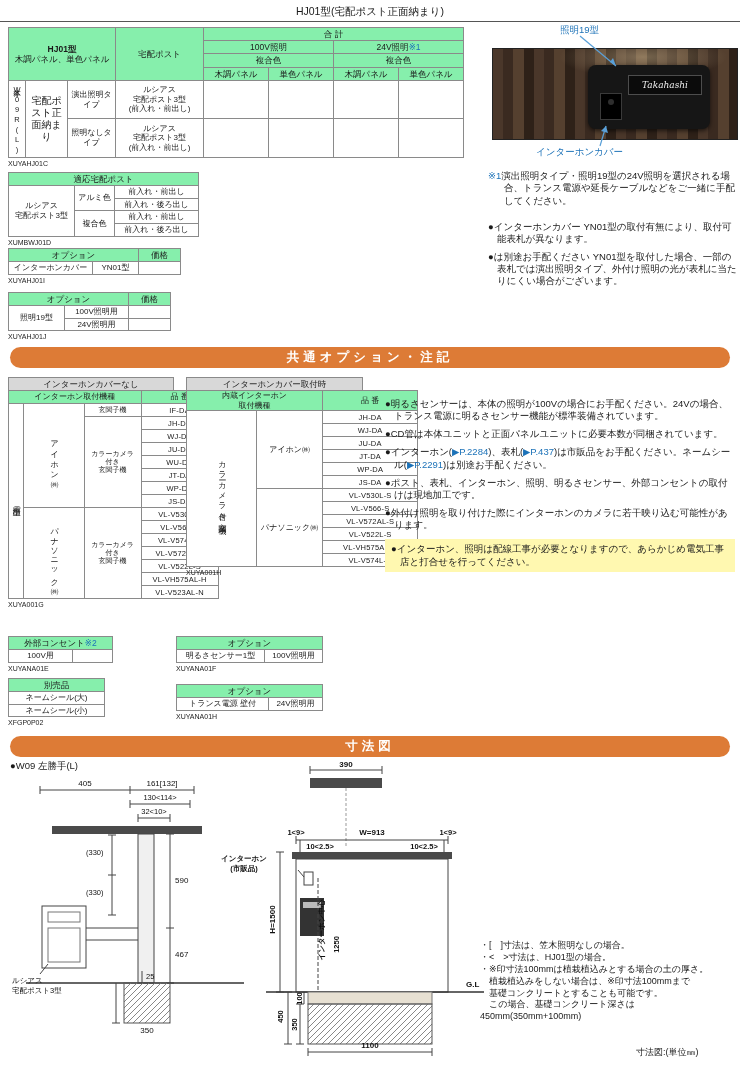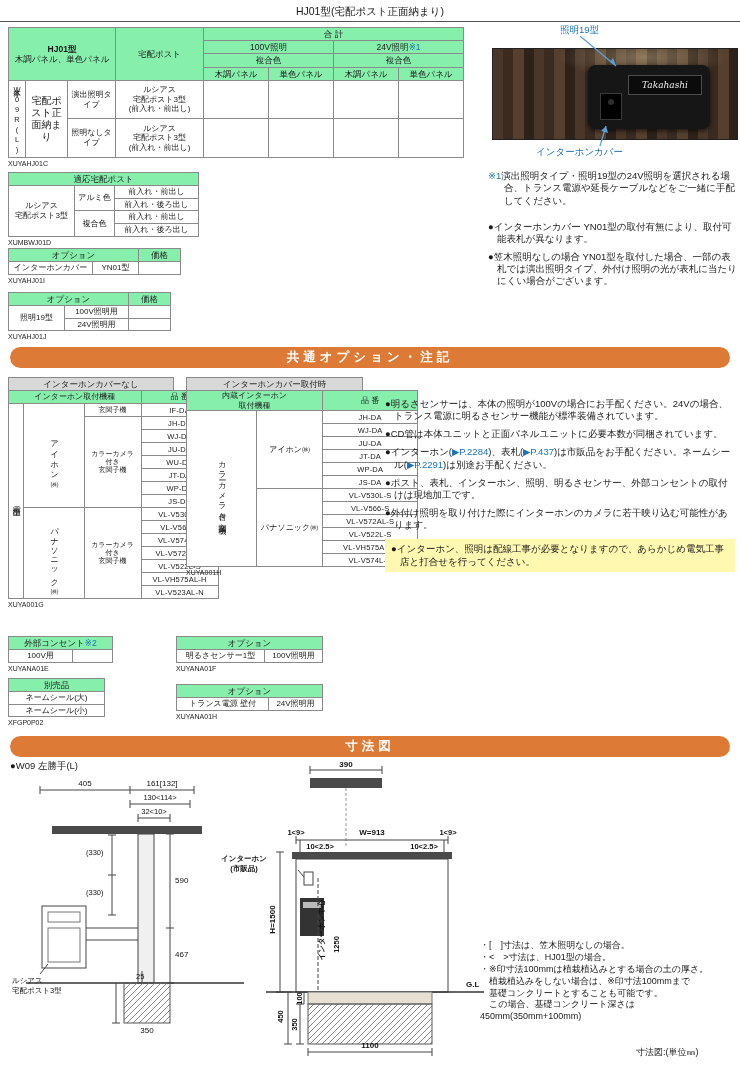--- a/index.html
+++ b/index.html
@@ -224,21 +224,21 @@
       </tbody>
     </table>
     <div class="code">XUYAHJ01J</div>
   </div>
 
   <div class="abs" style="left:488px;top:170px;width:250px;">
     <div class="note-t hang">
       <span class="blue">※1</span><span>演出照明タイプ・照明19型の24V照明を選択される場合、トランス電源や延長ケーブルなどをご一緒に手配してください。</span>
     </div>
     <div class="note-t hang9" style="margin-top:14px;">●インターホンカバー YN01型の取付有無により、取付可能表札が異なります。</div>
-    <div class="note-t hang9" style="margin-top:5px;">●笠木照明なしの場合 YN01型を取付した場合、一部の表札では演出照明タイプ、外付け照明の光が表札に当たりにくい場合がございます。</div>
+    <div class="note-t hang9" style="margin-top:5px;">●は別途お手配ください YN01型を取付した場合、一部の表札では演出照明タイプ、外付け照明の光が表札に当たりにくい場合がございます。</div>
   </div>
 
   <div class="banner" style="top:347px;">共通オプション・注記</div>
 
   <div class="abs" style="left:8px;top:377px;">
     <div class="tbl-title" style="width:166px;">インターホンカバーなし</div>
     <table class="models" style="margin-top:-1px;">
       <colgroup>
           <col style="width:15px">
           <col style="width:17px">
@@ -501,21 +501,21 @@
       <line x1="28" y1="196" x2="36" y2="186" stroke="#444"></line>
     </svg>
     <span class="dim cx" style="left:73px;top:1px;">405</span>
     <span class="dim cx" style="left:150px;top:1px;">161[132]</span>
     <span class="dim cx small" style="left:148px;top:15px;text-align:center;">130&lt;114&gt;</span>
     <span class="dim cx small" style="left:142px;top:29px;">32&lt;10&gt;</span>
     <span class="dim small" style="left:74px;top:70px;">(330)</span>
     <span class="dim small" style="left:74px;top:110px;">(330)</span>
     <span class="dim" style="left:163px;top:98px;">590</span>
     <span class="dim" style="left:163px;top:172px;">467</span>
-    <span class="dim small" style="left:124px;top:194px;">25</span>
+    <span class="dim small" style="left:134px;top:194px;">25</span>
     <span class="dim cx" style="left:135px;top:248px;">350</span>
     <span class="dim small pre" style="left:0;top:198px;width:56px;white-space:pre-line;">ルシアス
 宅配ポスト3型</span>
   </div>
 
   <div class="draw" style="left:252px;top:760px;width:240px;height:300px;font-weight:bold;">
     <svg width="240" height="300" viewBox="0 0 240 300" style="position:absolute;left:0;top:0;">
       <defs>
         <pattern id="h2" width="6" height="6" patternUnits="userSpaceOnUse">
             <path d="M0,6 L6,0" stroke="#888" stroke-width="1"></path>

